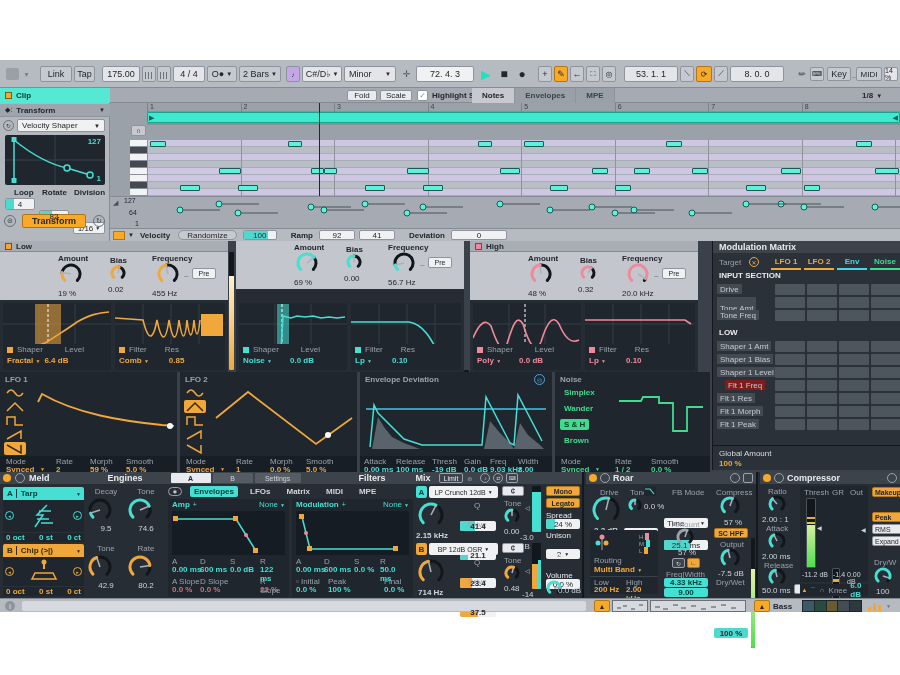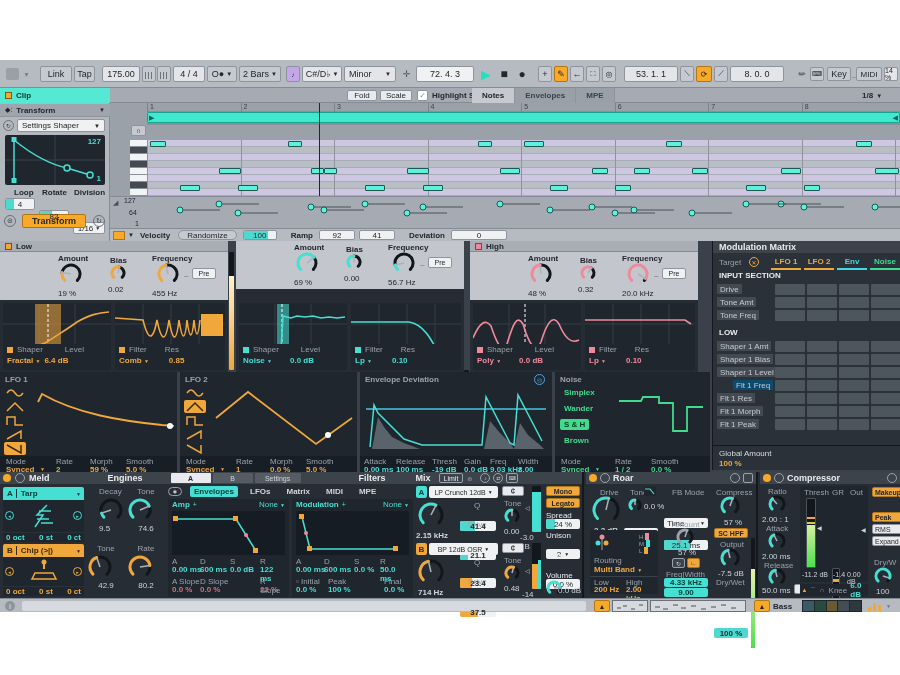--- a/index.html
+++ b/index.html
@@ -125,21 +125,21 @@
   </div>
 
   <div class="abs" style="left:0;top:43px;width:110px;height:138px;background:#b3b8bf;border-right:1px solid #858b93">
     <div class="abs" style="left:0;top:1px;width:110px;height:13px;background:#a0a5ad;display:flex;align-items:center;padding:0 5px;border-bottom:1px solid #8f949c">
       <span style="font-size:7px;margin-right:4px">◆:</span>
       <span style="font-weight:bold">Transform</span>
       <span style="margin-left:auto;font-size:6px">▼</span>
     </div>
     <div class="abs ic" style="left:3px;top:17px;width:11px;height:11px;border:1px solid #6a7078;border-radius:50%;font-size:6px">↻</div>
     <div class="abs fld" style="left:17px;top:16px;width:88px;height:13px;justify-content:space-between;padding:0 4px;background:#f0f1f3">
-        <span style="font-size:8px">Settings Shaper</span>
+        <span style="font-size:8px">Velocity Shaper</span>
         <span style="font-size:6px">▼</span>
       </div>
     <div class="abs dk" style="left:5px;top:32px;width:100px;height:50px;border-radius:2px">
       <svg width="100" height="50" style="position:absolute;left:0;top:0">
         <line x1="50" y1="0" x2="50" y2="50" stroke="#39404a" stroke-width="1"></line>
         <line x1="0" y1="25" x2="100" y2="25" stroke="#39404a" stroke-width="1"></line>
         <line x1="9" y1="4" x2="9" y2="46" stroke="#45dfd4" stroke-width="1.5"></line>
         <rect x="6.5" y="2" width="5" height="5" fill="#45dfd4"></rect>
           <rect x="6.5" y="43" width="5" height="5" fill="#45dfd4"></rect>
         <path d="M9,5 C30,22 48,30 62,33 L85,40" stroke="#45dfd4" stroke-width="1.5" fill="none"></path>
@@ -583,21 +583,21 @@
           <span style="position: absolute; left: 99px; top: 2px; width: 30px; text-align: center; font-weight: bold; color: rgb(63, 220, 142); border-bottom: 2px solid rgb(63, 220, 142); padding-bottom: 2px;">Noise</span>
         </div>
     </div>
     <div id="matrix-body" class="abs" style="left:0;top:30px;width:188px;height:172px">
         <div style="position: absolute; left: 6px; top: 0px; font-weight: bold; color: rgb(232, 235, 238);">INPUT SECTION</div>
         <span style="position: absolute; left: 4px; top: 13px; height: 10px; padding: 1px 3px; background: rgb(67, 74, 82); color: rgb(198, 204, 212); border-radius: 1px;">Drive</span>
         <span style="position: absolute; left: 62px; top: 13px; width: 30px; height: 11px; background: rgb(77, 85, 93); border-radius: 1px;"></span>
         <span style="position: absolute; left: 94px; top: 13px; width: 30px; height: 11px; background: rgb(77, 85, 93); border-radius: 1px;"></span>
         <span style="position: absolute; left: 126px; top: 13px; width: 30px; height: 11px; background: rgb(77, 85, 93); border-radius: 1px;"></span>
         <span style="position: absolute; left: 158px; top: 13px; width: 30px; height: 11px; background: rgb(77, 85, 93); border-radius: 1px;"></span>
-        <span style="position: absolute; left: 4px; top: 26px; height: 10px; padding: 1px 3px; background: rgb(67, 74, 82); color: rgb(198, 204, 212); border-radius: 1px;">Tone Amt</span>
+        <span style="position: absolute; left: 4px; top: 26px; height: 10px; padding: 7px 3px; background: rgb(67, 74, 82); color: rgb(198, 204, 212); border-radius: 1px;">Tone Amt</span>
         <span style="position: absolute; left: 62px; top: 26px; width: 30px; height: 11px; background: rgb(77, 85, 93); border-radius: 1px;"></span>
         <span style="position: absolute; left: 94px; top: 26px; width: 30px; height: 11px; background: rgb(77, 85, 93); border-radius: 1px;"></span>
         <span style="position: absolute; left: 126px; top: 26px; width: 30px; height: 11px; background: rgb(77, 85, 93); border-radius: 1px;"></span>
         <span style="position: absolute; left: 158px; top: 26px; width: 30px; height: 11px; background: rgb(77, 85, 93); border-radius: 1px;"></span>
         <span style="position: absolute; left: 4px; top: 39px; height: 10px; padding: 1px 3px; background: rgb(67, 74, 82); color: rgb(198, 204, 212); border-radius: 1px;">Tone Freq</span>
         <span style="position: absolute; left: 62px; top: 39px; width: 30px; height: 11px; background: rgb(77, 85, 93); border-radius: 1px;"></span>
         <span style="position: absolute; left: 94px; top: 39px; width: 30px; height: 11px; background: rgb(77, 85, 93); border-radius: 1px;"></span>
         <span style="position: absolute; left: 126px; top: 39px; width: 30px; height: 11px; background: rgb(77, 85, 93); border-radius: 1px;"></span>
         <span style="position: absolute; left: 158px; top: 39px; width: 30px; height: 11px; background: rgb(77, 85, 93); border-radius: 1px;"></span>
         <div style="position: absolute; left: 6px; top: 57px; font-weight: bold; color: rgb(232, 235, 238);">LOW</div>
@@ -609,21 +609,21 @@
         <span style="position: absolute; left: 4px; top: 83px; height: 10px; padding: 1px 3px; background: rgb(67, 74, 82); color: rgb(198, 204, 212); border-radius: 1px;">Shaper 1 Bias</span>
         <span style="position: absolute; left: 62px; top: 83px; width: 30px; height: 11px; background: rgb(77, 85, 93); border-radius: 1px;"></span>
         <span style="position: absolute; left: 94px; top: 83px; width: 30px; height: 11px; background: rgb(77, 85, 93); border-radius: 1px;"></span>
         <span style="position: absolute; left: 126px; top: 83px; width: 30px; height: 11px; background: rgb(77, 85, 93); border-radius: 1px;"></span>
         <span style="position: absolute; left: 158px; top: 83px; width: 30px; height: 11px; background: rgb(77, 85, 93); border-radius: 1px;"></span>
         <span style="position: absolute; left: 4px; top: 96px; height: 10px; padding: 1px 3px; background: rgb(67, 74, 82); color: rgb(198, 204, 212); border-radius: 1px;">Shaper 1 Level</span>
         <span style="position: absolute; left: 62px; top: 96px; width: 30px; height: 11px; background: rgb(77, 85, 93); border-radius: 1px;"></span>
         <span style="position: absolute; left: 94px; top: 96px; width: 30px; height: 11px; background: rgb(77, 85, 93); border-radius: 1px;"></span>
         <span style="position: absolute; left: 126px; top: 96px; width: 30px; height: 11px; background: rgb(77, 85, 93); border-radius: 1px;"></span>
         <span style="position: absolute; left: 158px; top: 96px; width: 30px; height: 11px; background: rgb(77, 85, 93); border-radius: 1px;"></span>
-        <span style="position: absolute; left: 20px; top: 109px; height: 10px; padding: 1px 3px; background: #0c4a6e; color: rgb(198, 204, 212); border-radius: 1px;">Flt 1 Freq</span>
+        <span style="position: absolute; left: 12px; top: 109px; height: 10px; padding: 1px 3px; background: #7f1d1d; color: rgb(198, 204, 212); border-radius: 1px;">Flt 1 Freq</span>
         <span style="position: absolute; left: 62px; top: 109px; width: 30px; height: 11px; background: rgb(77, 85, 93); border-radius: 1px;"></span>
         <span style="position: absolute; left: 94px; top: 109px; width: 30px; height: 11px; background: rgb(77, 85, 93); border-radius: 1px;"></span>
         <span style="position: absolute; left: 126px; top: 109px; width: 30px; height: 11px; background: rgb(77, 85, 93); border-radius: 1px;"></span>
         <span style="position: absolute; left: 158px; top: 109px; width: 30px; height: 11px; background: rgb(77, 85, 93); border-radius: 1px;"></span>
         <span style="position: absolute; left: 4px; top: 122px; height: 10px; padding: 1px 3px; background: rgb(67, 74, 82); color: rgb(198, 204, 212); border-radius: 1px;">Flt 1 Res</span>
         <span style="position: absolute; left: 62px; top: 122px; width: 30px; height: 11px; background: rgb(77, 85, 93); border-radius: 1px;"></span>
         <span style="position: absolute; left: 94px; top: 122px; width: 30px; height: 11px; background: rgb(77, 85, 93); border-radius: 1px;"></span>
         <span style="position: absolute; left: 126px; top: 122px; width: 30px; height: 11px; background: rgb(77, 85, 93); border-radius: 1px;"></span>
         <span style="position: absolute; left: 158px; top: 122px; width: 30px; height: 11px; background: rgb(77, 85, 93); border-radius: 1px;"></span>
         <span style="position: absolute; left: 4px; top: 135px; height: 10px; padding: 1px 3px; background: rgb(67, 74, 82); color: rgb(198, 204, 212); border-radius: 1px;">Flt 1 Morph</span>
@@ -798,21 +798,21 @@
               <path d="M18,2 L8,12 L14,12 L6,24 M10,8 L22,8 M8,16 L20,16 M12,20 L24,20" stroke="#45dfd4" stroke-width="1.5" fill="none"></path>
             </svg>
           <span class="ic cy" style="position:absolute;right:2px;top:11px;width:9px;height:9px;border:1px solid #45dfd4;border-radius:50%;font-size:5px">▸</span>
         </div>
         <div class="dk" style="height:10px;display:flex;justify-content:space-between;padding:0 3px;border-top:1px solid #2a3139">
           <b class="cy">0 oct</b>
           <b class="cy">0 st</b>
           <b class="cy">0 ct</b>
         </div>
       </div>
-      <div class="abs" style="left:99px;top:15px;width:36px;height:55px;text-align:left">
+      <div class="abs" style="left:88px;top:15px;width:36px;height:55px;text-align:center">
         <span class="lb">Decay</span>
         <span class="knob" style="display:block;margin:2px auto">
             <svg width="24" height="24">
     <path d="M 2.49 15.09 A 10 10 0 1 1 19.07 19.07" stroke="#11161b" stroke-width="3" fill="none" stroke-linecap="round"></path>
     <path d="M 4.93 19.07 A 10 10 0 0 1 2.49 15.09" stroke="#45dfd4" stroke-width="3" fill="none" stroke-linecap="round"></path>
     <line x1="12" y1="12" x2="2.49" y2="15.09" stroke="#aab2ba" stroke-width="1.5"></line>
   </svg>
           </span>
         <span style="color:#cdd3da">9.5</span>
       </div>

